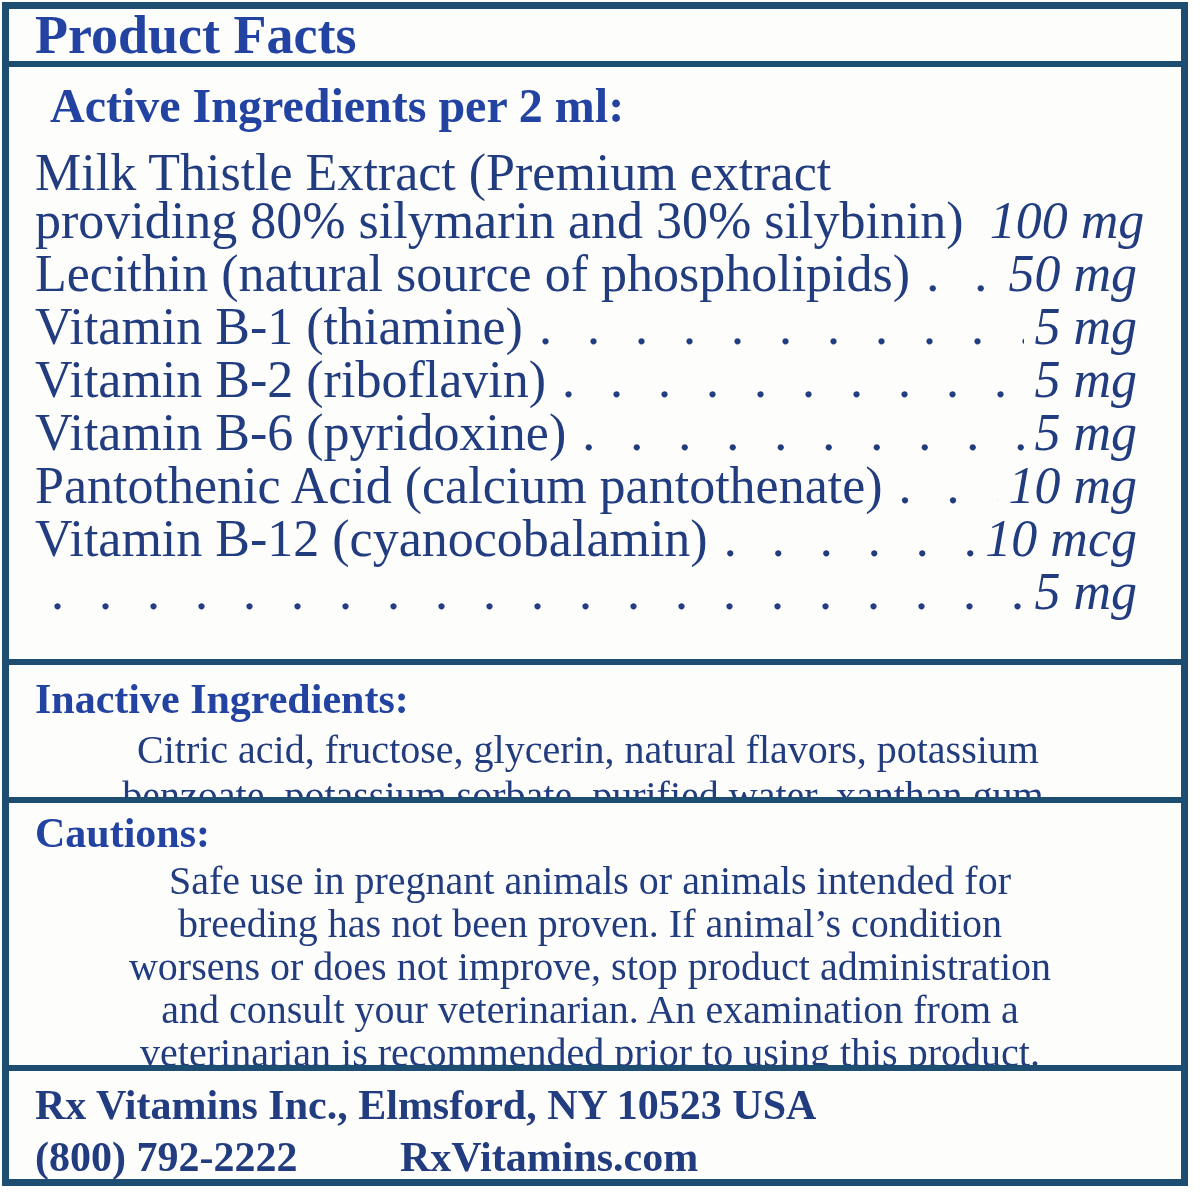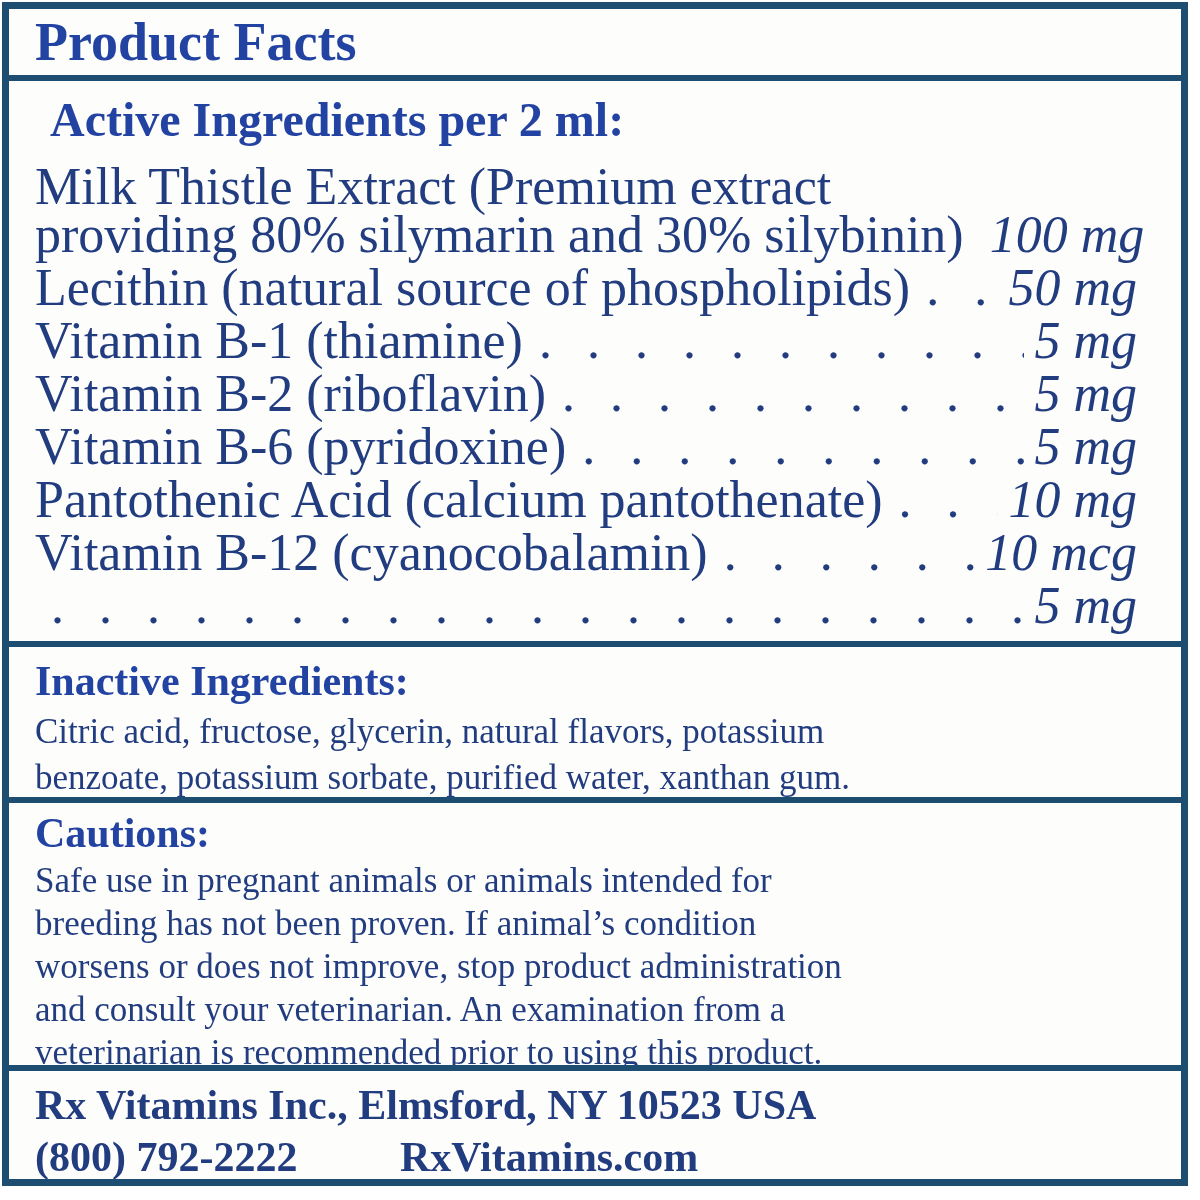--- a/index.html
+++ b/index.html
@@ -24,21 +24,21 @@
     flex-direction: column;
     color: #223c80;
   }
   .sec {
     border-top: 6px solid #1e4d72;
     box-sizing: border-box;
     overflow: hidden;
   }
   
   .title-section {
-    height: 66px;
+    height: 52px;
     padding-left: 26px;
     display: flex;
     align-items: center;
     overflow: hidden;
   }
   .title {
     font-size: 54px;
     font-weight: bold;
     color: #2343a2;
     line-height: 60px;
@@ -70,34 +70,35 @@
     word-spacing: 22px;
     padding-left: 16px;
   }
   .amount {
     white-space: nowrap;
     margin-left: 10px;
     font-style: italic;
   }
   
   .inactive-section {
-    height: 156px;
+    height: 138px;
     padding: 10px 40px 0 26px;
   }
   .sub-heading {
     font-size: 42px;
     font-weight: bold;
     color: #2343a2;
     line-height: 48px;
     margin-bottom: 4px;
   }
   .body-line {
-    font-size: 35px;
+    font-size: 40px;
     line-height: 46px;
     white-space: nowrap;
+    text-align: center;
   }
   
   .cautions-section {
     height: 268px;
     padding: 6px 36px 0 26px;
   }
   .cautions-section .sub-heading { margin-bottom: 2px; }
   .cautions-section .body-line { line-height: 43px; }
   
   .footer-section {

